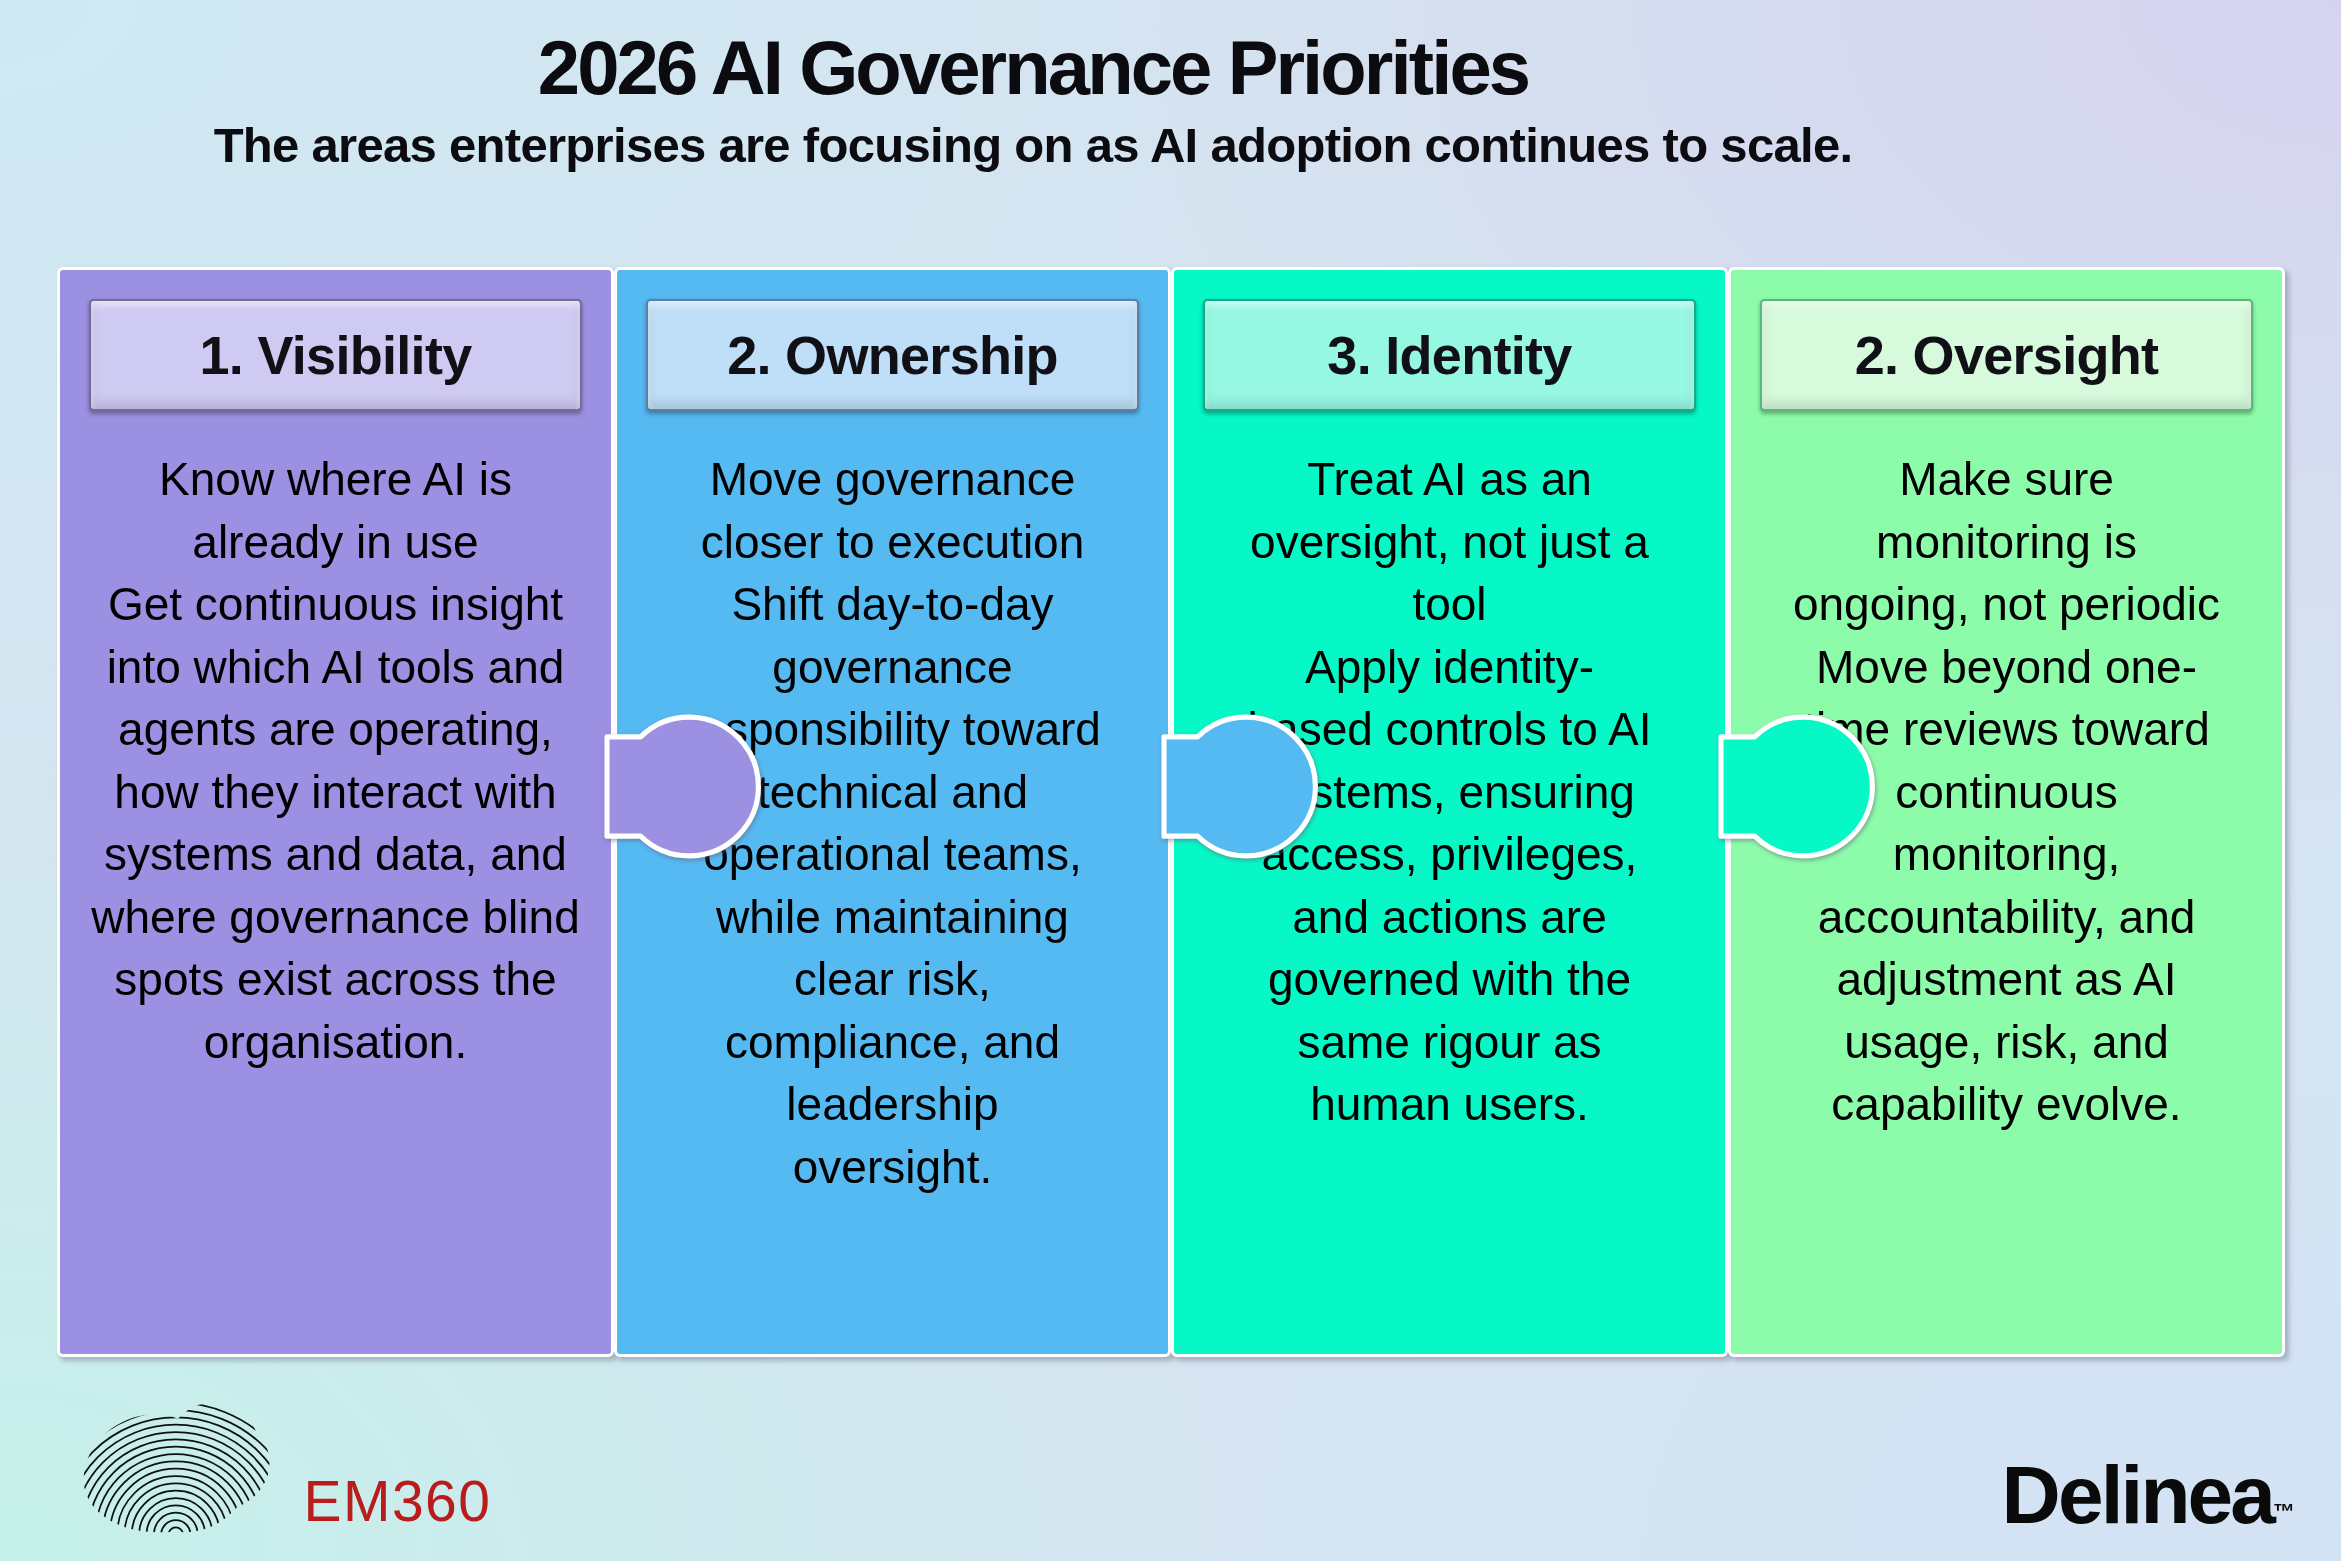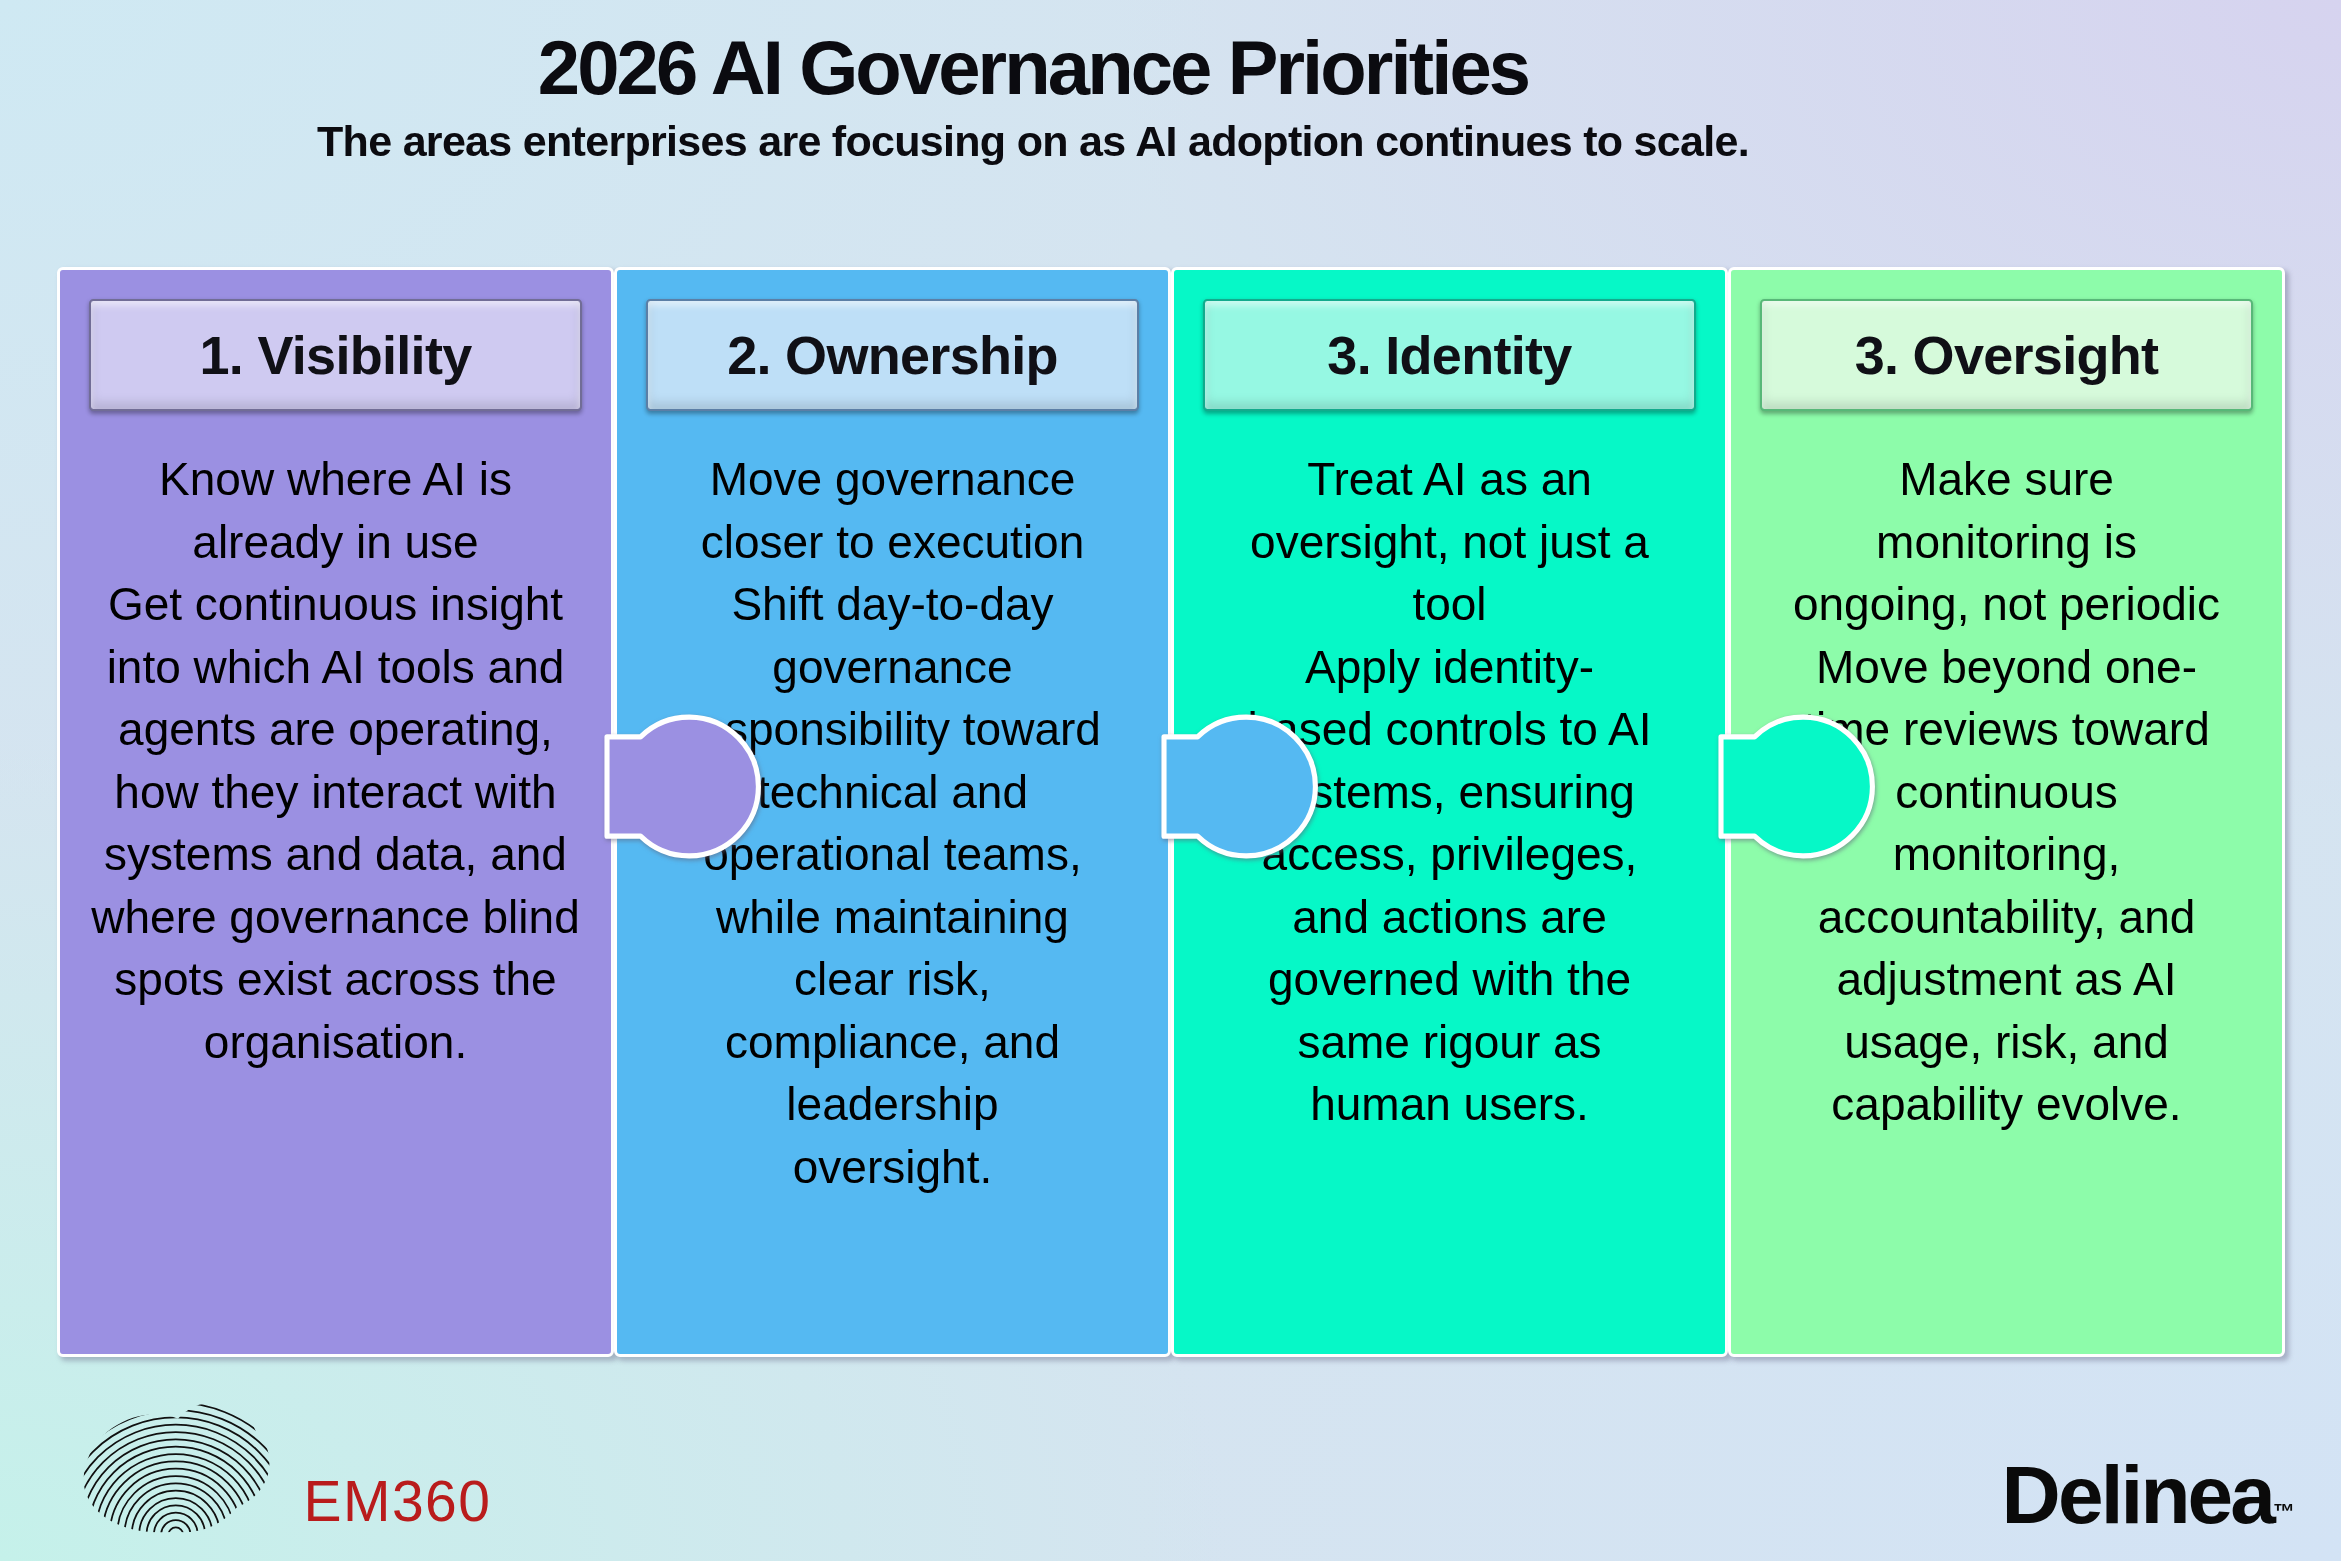--- a/index.html
+++ b/index.html
@@ -4,21 +4,21 @@
 <style>
   html,body{margin:0;padding:0;}
   body{
     width:2342px;height:1561px;position:relative;overflow:hidden;
     font-family:"Liberation Sans",sans-serif;color:#0c0c14;
     background:#d5e4f0;
   }
   #bg{position:absolute;inset:0;}
   .titles{position:absolute;top:25px;left:0;width:2066px;text-align:center;}
   .main-title{font-size:76px;font-weight:800;letter-spacing:-2.9px;line-height:1.12;margin:0;color:#0b0b10;}
-  .sub-title{font-size:43px;font-weight:700;letter-spacing:-0.7px;line-height:1.15;margin:7.3px 0 0 0;color:#0b0b10;}
+  .sub-title{font-size:49px;font-weight:700;letter-spacing:-0.7px;line-height:1.15;margin:7.3px 0 0 0;color:#0b0b10;}
 
   .panels{position:absolute;left:57px;top:267px;width:2228px;height:1090px;display:flex;}
   .panel{
     flex:1 1 0;position:relative;box-sizing:border-box;
     border:3.7px solid #ffffff;border-radius:5.9px;
     background:var(--fill,#ccc);
     box-shadow:3.7px 3.7px 5.1px rgba(105,105,135,.42);
   }
   .header-box{
     height:108px;margin:29px 29px 8px 29px;
@@ -82,21 +82,21 @@
 
   <div class="panel" style="--bw: 410px; --fill: #06f8c7; --hdr: #96f8e3; --hdr-border: #12ab8d;">
     <div class="header-box">3. Identity</div>
     <div class="panel-body">
       <p>Treat AI as an oversight, not just a tool</p>
       <p>Apply identity-based controls to AI systems, ensuring access, privileges, and actions are governed with the same rigour as human users.</p>
     </div>
   </div>
 
   <div class="panel" style="--bw: 432px; --fill: #8dfcaa; --hdr: #d6fadb; --hdr-border: #57b878;">
-    <div class="header-box">3. Oversight</div>
+    <div class="header-box">2. Oversight</div>
     <div class="panel-body">
       <p>Make sure monitoring is ongoing, not periodic</p>
       <p>Move beyond one-time reviews toward continuous monitoring, accountability, and adjustment as AI usage, risk, and capability evolve.</p>
     </div>
   </div>
 
   <svg class="knob knob1" viewBox="0 -110 215 220">
     <path d="M 0 -68 L 46 -68 A 95 95 0 1 1 46 68 L 0 68 Z" style="fill: rgb(155, 144, 226);"></path>
   </svg>
   <svg class="knob knob2" viewBox="0 -110 215 220">

